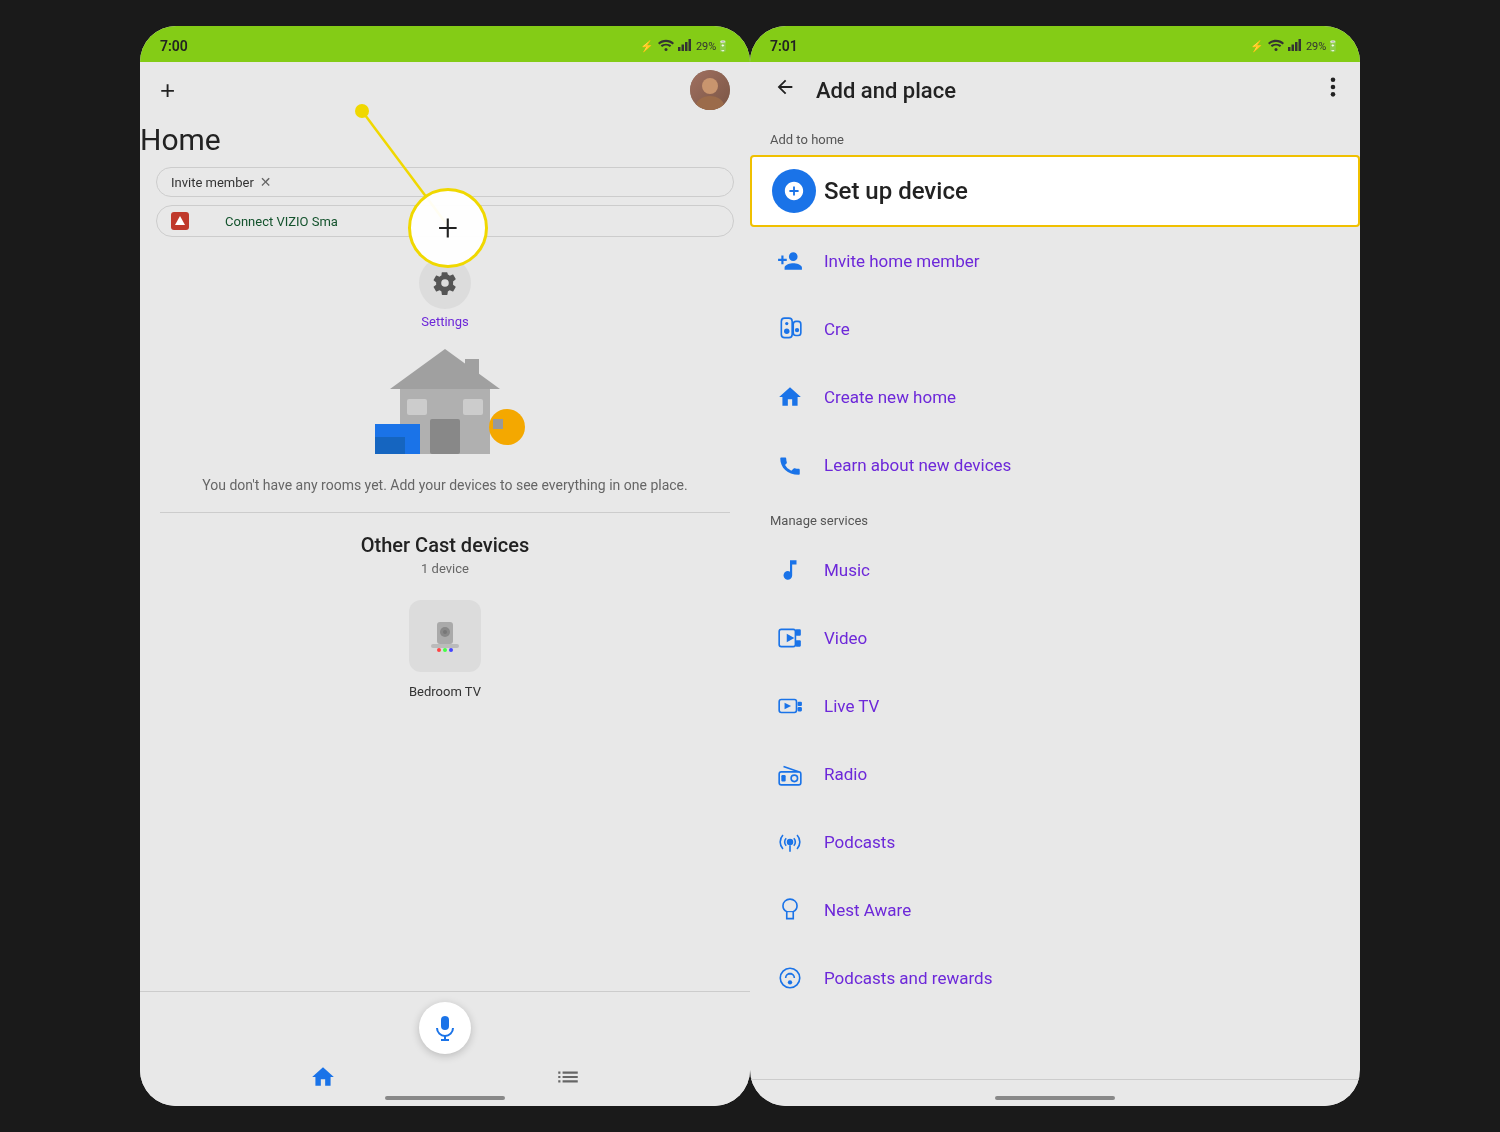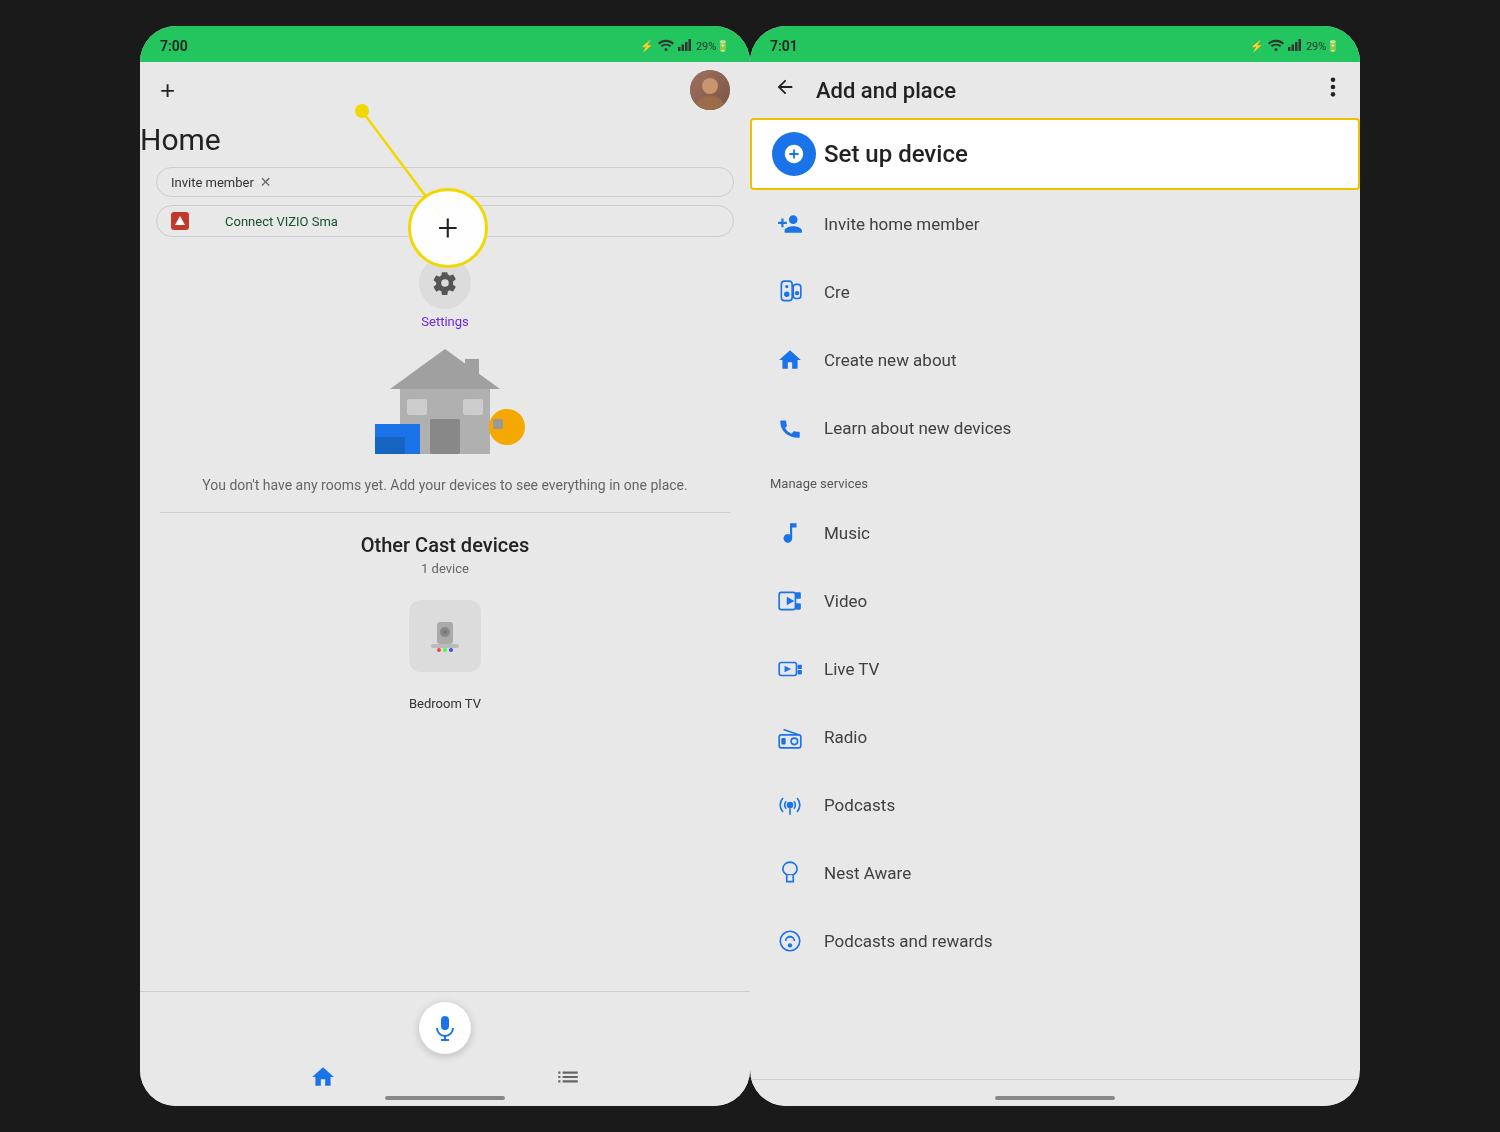--- a/index.html
+++ b/index.html
@@ -37,21 +37,21 @@
       display: flex;
       flex-direction: column;
     }
 
     
     .status-bar {
       display: flex;
       justify-content: space-between;
       align-items: center;
       padding: 10px 20px 6px;
-      background: #22c55e;
+      background: #84cc16;
       height: 36px;
     }
 
     .status-time {
       font-size: 14px;
       font-weight: 600;
       color: #222;
     }
 
     .status-icons {
@@ -218,21 +218,21 @@
     .device-grid {
       display: flex;
       justify-content: center;
       padding: 8px 0;
     }
 
     .device-item {
       display: flex;
       flex-direction: column;
       align-items: center;
-      gap: 24px;
+      gap: 12px;
     }
 
     .device-icon-box {
       width: 72px;
       height: 72px;
       background: #dcdcdc;
       border-radius: 12px;
       display: flex;
       align-items: center;
       justify-content: center;
@@ -381,21 +381,21 @@
       display: flex;
       align-items: center;
       justify-content: center;
       color: #1a73e8;
       font-size: 22px;
       flex-shrink: 0;
     }
 
     .menu-label {
       font-size: 17px;
-      color: #404040;
+      color: #6d28d9;
       margin-left: 14px;
     }
 
     
     .setup-device-highlight {
       position: absolute;
       left: 0;
       right: 0;
       top: 0;
       bottom: 0;
@@ -630,20 +630,21 @@
     <button class="more-btn">
       <svg width="6" height="22" viewBox="0 0 6 24" fill="#222">
         <circle cx="3" cy="4" r="2.5"></circle>
         <circle cx="3" cy="12" r="2.5"></circle>
         <circle cx="3" cy="20" r="2.5"></circle>
       </svg>
     </button>
   </div>
 
   <div class="right-content">
+    <div class="section-label">Add to home</div>
 
     <div class="menu-item" style="height:72px; position:relative;">
       <div class="setup-device-highlight">
         <div class="setup-device-circle">
           <svg width="22" height="22" viewBox="0 0 24 24" fill="white">
             <path d="M12 2C6.48 2 2 6.48 2 12s4.48 10 10 10 10-4.48 10-10S17.52 2 12 2zm5 11h-4v4h-2v-4H7v-2h4V7h2v4h4v2z"></path>
           </svg>
         </div>
         <span class="setup-device-text">Set up device</span>
       </div>
@@ -670,21 +671,21 @@
       </div>
       <span class="menu-label">Cre</span>
     </div>
 
     <div class="menu-item">
       <div class="menu-icon">
         <svg width="26" height="26" viewBox="0 0 24 24" fill="#1a73e8">
           <path d="M10 20v-6h4v6h5v-8h3L12 3 2 12h3v8z"></path>
         </svg>
       </div>
-      <span class="menu-label">Create new about</span>
+      <span class="menu-label">Create new home</span>
     </div>
 
     <div class="menu-item">
       <div class="menu-icon">
         <svg width="26" height="26" viewBox="0 0 24 24" fill="#1a73e8">
           <path d="M6.62 10.79a15.05 15.05 0 006.59 6.59l2.2-2.2c.27-.27.67-.36 1.02-.24 1.12.37 2.33.57 3.57.57.55 0 1 .45 1 1V20c0 .55-.45 1-1 1C9.61 21 3 14.39 3 6c0-.55.45-1 1-1h3.5c.55 0 1 .45 1 1 0 1.25.2 2.45.57 3.57.11.35.03.74-.24 1.02l-2.21 2.2z"></path>
         </svg>
       </div>
       <span class="menu-label">Learn about new devices</span>
     </div>

